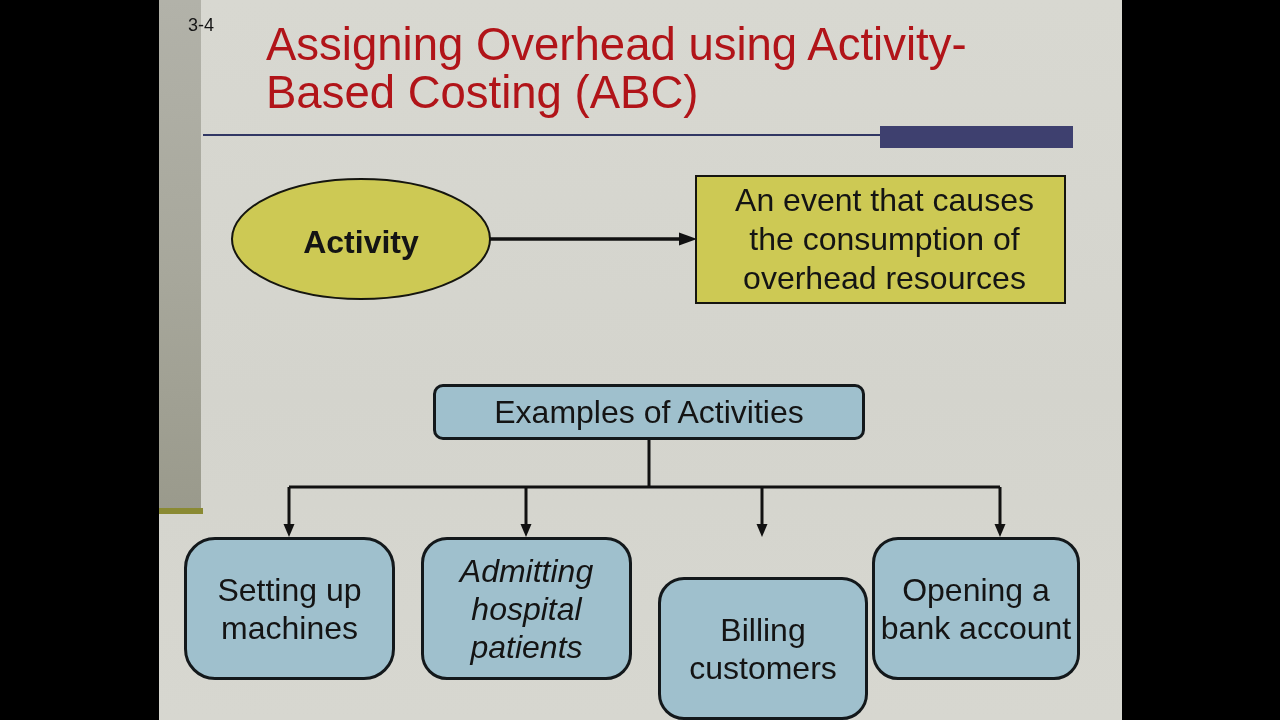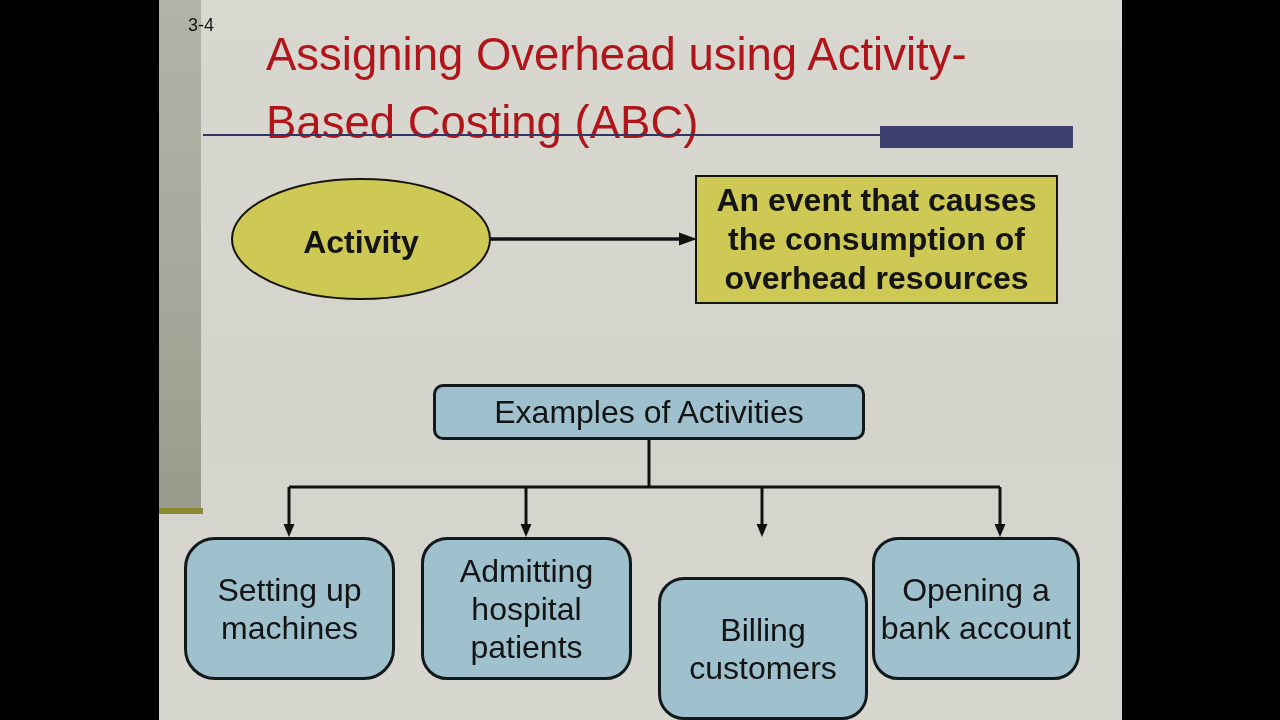--- a/index.html
+++ b/index.html
@@ -4,38 +4,38 @@
 <style>
   html,body{margin:0;padding:0;}
   body{width:1280px;height:720px;background:#000;position:relative;overflow:hidden;filter:blur(0.6px);
        font-family:"Liberation Sans",sans-serif;}
   .slide{position:absolute;left:159px;top:0;width:963px;height:720px;
          background:linear-gradient(180deg,#d8d8d1 0%,#d4d4cd 55%,#d7d7d0 100%);}
   .sidebar{position:absolute;left:159px;top:0;width:42px;height:509px;
            background:linear-gradient(180deg,#b2b2a9 0%,#a7a79b 55%,#9a9a8c 100%);}
   .oliveline{position:absolute;left:159px;top:508px;width:44px;height:6px;background:#8a8a33;}
   .pnum{position:absolute;left:188px;top:15px;font-size:18px;font-weight:normal;color:#151515;}
-  .title{position:absolute;left:266px;top:21px;font-size:45.5px;line-height:68px;
+  .title{position:absolute;left:266px;top:21px;font-size:45.5px;line-height:48px;
          color:#b11419;letter-spacing:0px;}
   .hline{position:absolute;left:203px;top:133.5px;width:678px;height:2.5px;background:#313764;}
   .hrect{position:absolute;left:880px;top:126px;width:193px;height:22px;background:#3e406f;}
   .ybox{position:absolute;left:695px;top:175px;width:359px;height:125px;
         background:#cdc954;border:2px solid #15150f;
-        font-size:32px;font-weight:bold;line-height:39px;color:#141414;
-        text-align:center;display:flex;align-items:center;justify-content:center;}
+        font-size:32px;font-weight:normal;line-height:39px;color:#141414;
+        text-align:center;display:flex;align-items:center;justify-content:center;padding-left:8px;}
   .exbox{position:absolute;left:433px;top:384px;width:426px;height:50px;
          background:#9fc0cd;border:3px solid #13181b;border-radius:10px;
          font-size:32px;color:#141414;text-align:left;
          display:flex;align-items:center;justify-content:center;}
   .bbox{position:absolute;top:537px;height:137px;background:#9fc0cd;
         border:3px solid #13181b;border-radius:26px;
         font-size:32px;line-height:38px;color:#141414;text-align:center;
         display:flex;align-items:center;justify-content:center;}
   #b1{left:184px;width:205px;border-radius:31px;}
-  #b2{left:421px;width:205px;}
+  #b2{left:421px;width:205px;font-style:italic;}
   #b3{left:658px;width:204px;margin-top:40px;}
   #b4{left:872px;width:202px;}
   svg{position:absolute;left:0;top:0;}
 </style>
 </head>
 <body>
   <div class="slide"></div>
   <div class="sidebar"></div>
   <div class="oliveline"></div>
   <div class="pnum">3-4</div>

